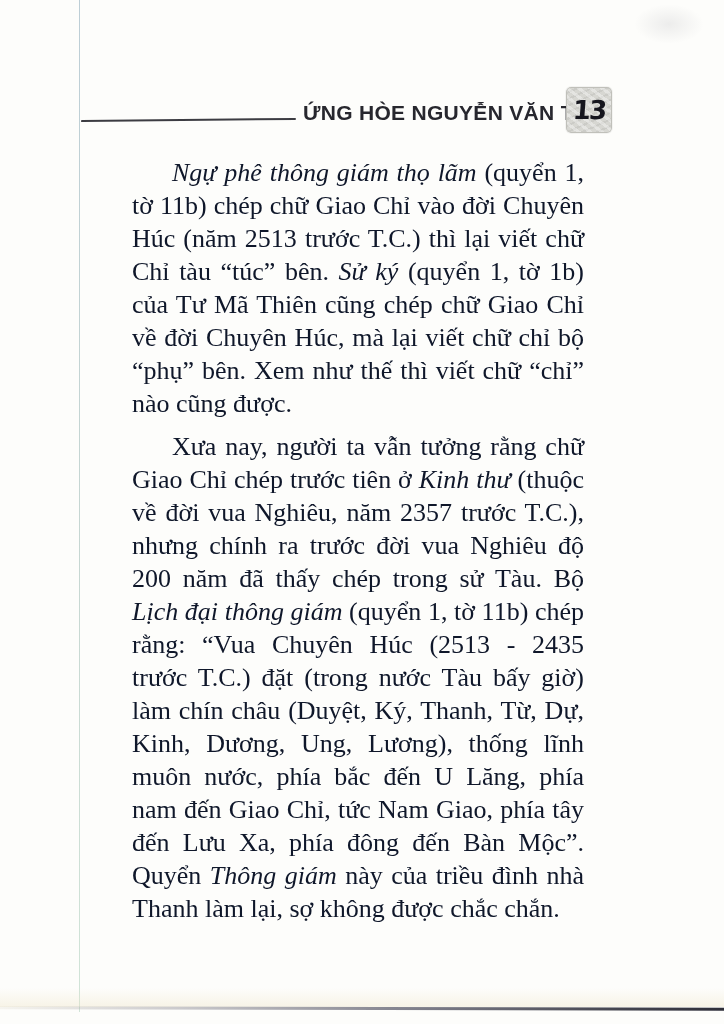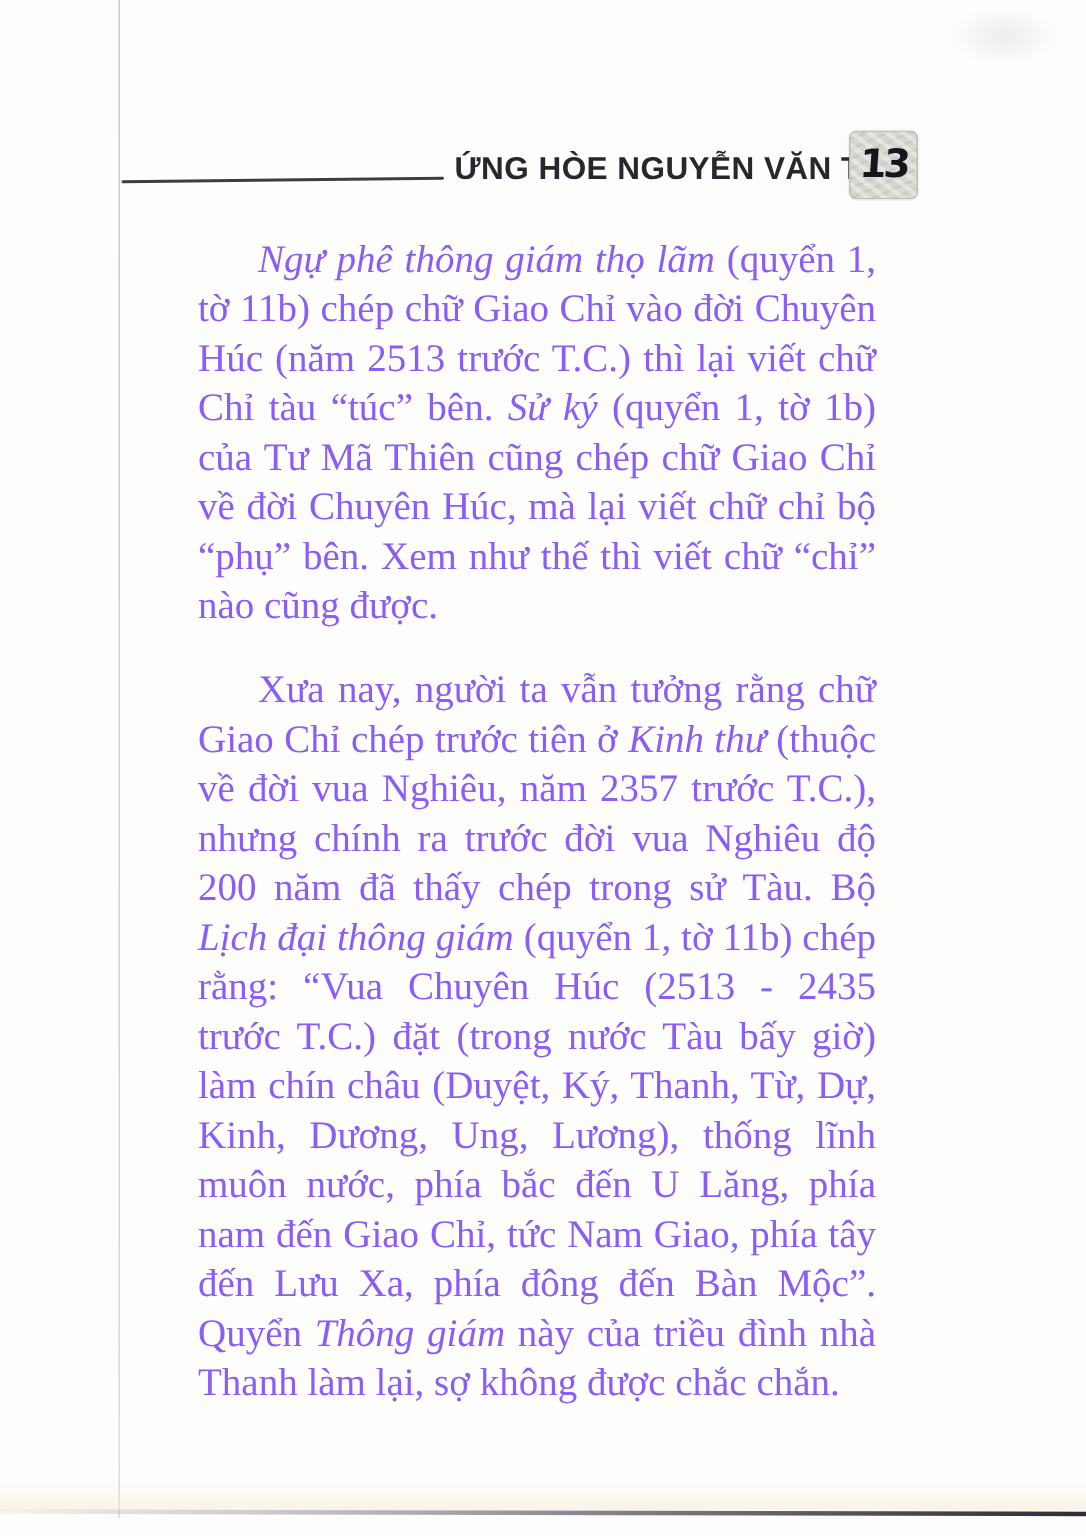--- a/index.html
+++ b/index.html
@@ -45,25 +45,25 @@
     display:flex;align-items:center;justify-content:center;
   }
   .page-badge span{
     font-family:"DejaVu Sans",sans-serif;
     font-weight:700;font-size:26px;color:#16161e;
     letter-spacing:-2px;transform:skewX(-4deg);
   }
   
   .body-text{
     position:absolute;left:132px;top:156px;width:452px;
-    font-size:26px;line-height:33px;color:#8b5cf6;
+    font-size:26px;line-height:33px;color:#0f172a;
     text-align:justify;
   }
   .body-text p{margin:0;text-indent:40px;}
-  .body-text p + p{margin-top:23px;}
+  .body-text p + p{margin-top:10px;}
   .it{font-style:italic;}
   
   .bottom-tint{
     position:absolute;left:0;top:988px;width:724px;height:19px;
     background:linear-gradient(to bottom,rgba(238,228,198,0) 0%,rgba(238,228,198,.35) 90%);
   }
   .bottom-edge{
     position:absolute;left:0;top:1007px;width:724px;height:3px;
     background:linear-gradient(to right,
       rgba(205,195,170,.15) 0%,

